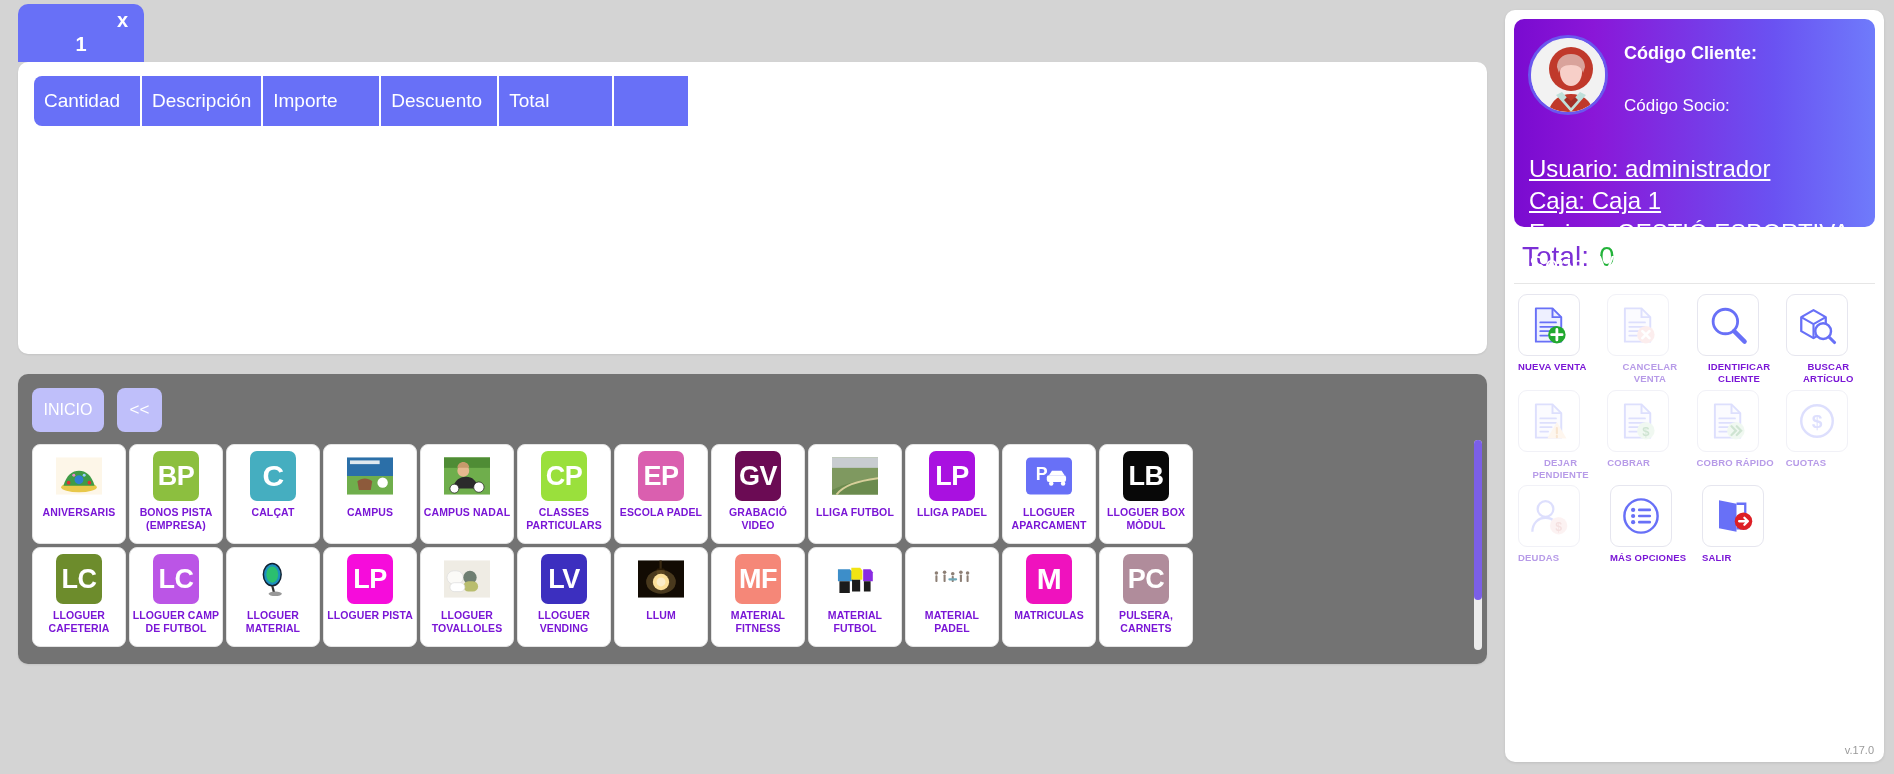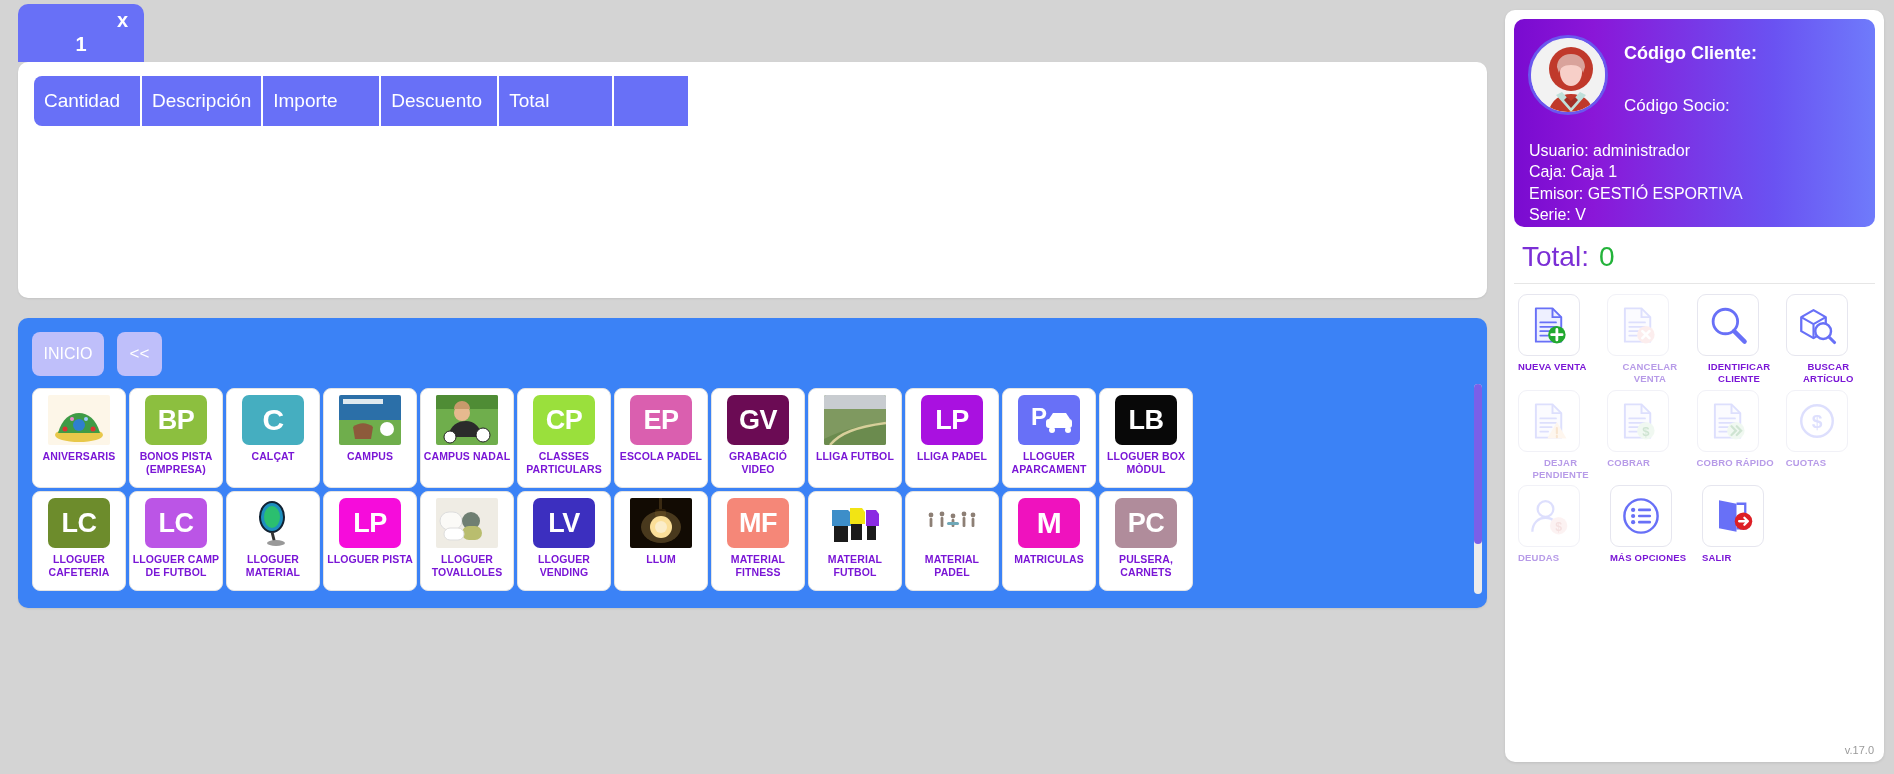--- a/index.html
+++ b/index.html
@@ -31,21 +31,21 @@
     position: absolute; right: 16px; top: 6px;
     font-size: 20px; font-weight: 700; line-height: 1;
     color: #fff; cursor: pointer;
   }
 
   
   .sale-panel {
     margin: 0 18px 0 18px;
     background: #fff;
     border-radius: 10px;
-    height: 236px;
+    height: 292px;
     padding: 14px 16px;
     box-shadow: 0 1px 2px rgba(0,0,0,.08);
   }
   .sale-head {
     display: flex;
     border-radius: 8px;
     overflow: hidden;
     height: 50px;
   }
   .sale-head .th {
@@ -60,21 +60,21 @@
   .th-cantidad   { width: 108px; }
   .th-importe    { width: 118px; }
   .th-descuento  { width: 118px; }
   .th-total      { width: 115px; }
   .th-blank      { width: 74px; }
   .sale-body { height: 170px; }
 
   
   .prod-panel {
     margin: 20px 18px 0 18px;
-    background: #3b82f6;
+    background: #737373;
     border-radius: 10px;
     height: 290px;
     padding: 14px 16px 0 14px;
     position: relative;
     overflow: hidden;
     box-shadow: 0 1px 2px rgba(0,0,0,.08);
   }
   .nav-row { display: flex; gap: 13px; margin-bottom: 12px; }
   .nav-btn {
     background: #bfbffa; color: #fff;
@@ -96,21 +96,21 @@
     width: 94px; height: 100px;
     background: #fff;
     border: 1px solid #e3e3e3;
     border-radius: 8px;
     display: flex; flex-direction: column;
     align-items: center;
     padding-top: 6px;
     cursor: pointer;
   }
   .tile-img {
-    width: 62px; height: 50px;
+    width: 46px; height: 50px;
     border-radius: 7px;
     display: flex; align-items: center; justify-content: center;
     color: #fff; font-weight: 700; font-size: 27px;
     letter-spacing: -.5px;
     overflow: hidden;
     position: relative;
   }
   .tile-img.photo { border-radius: 2px; }
   .tile-label {
     margin-top: 5px;
@@ -157,23 +157,23 @@
     background: #f0f0f0;
     border: 3px solid #6a57ee;
     overflow: hidden; position: relative;
     flex: 0 0 auto;
     margin-top: 4px;
   }
   .client-codes { margin-left: 16px; padding-top: 12px; }
   .code-cliente { font-size: 18px; font-weight: 700; }
   .code-socio { font-size: 17px; margin-top: 32px; }
   .client-lines {
-    position: absolute; left: 24px; top: 130px;
-    font-size: 16px; line-height: 1.33;
-    color: #fff; font-weight: 400;
+    position: absolute; left: 24px; top: 143px;
+    font-size: 24px; line-height: 1.33;
+    color: #fff; font-weight: 400; text-decoration: underline;
   }
 
   .total-row {
     padding: 14px 8px 10px 8px;
     font-size: 28px;
     color: #7b2fd6;
     display: flex; align-items: baseline; gap: 10px;
     border-bottom: 1px solid #e6e6e6;
   }
   .total-value { color: #23b33a; }

